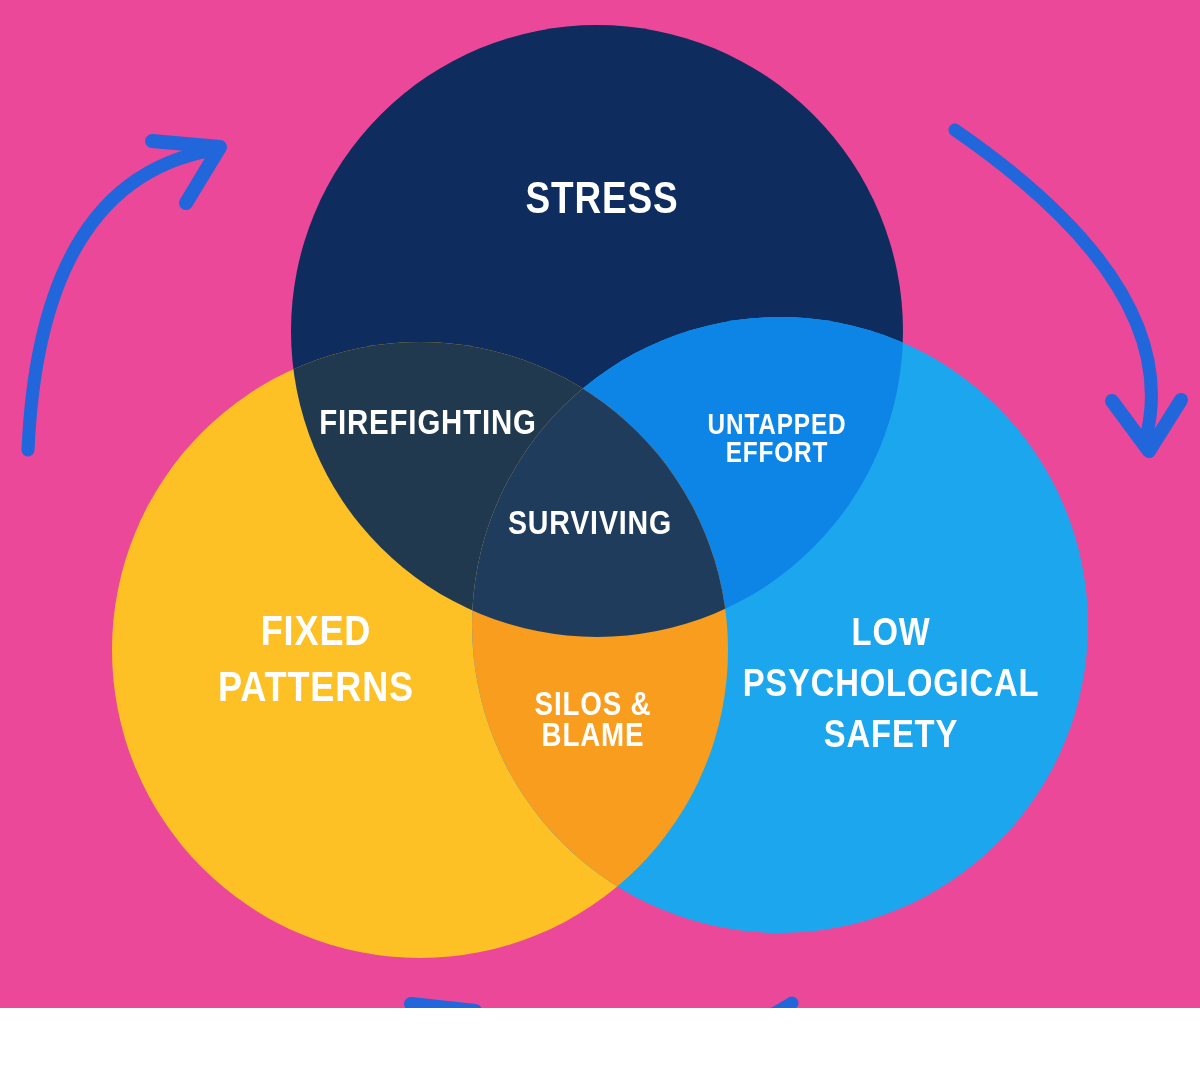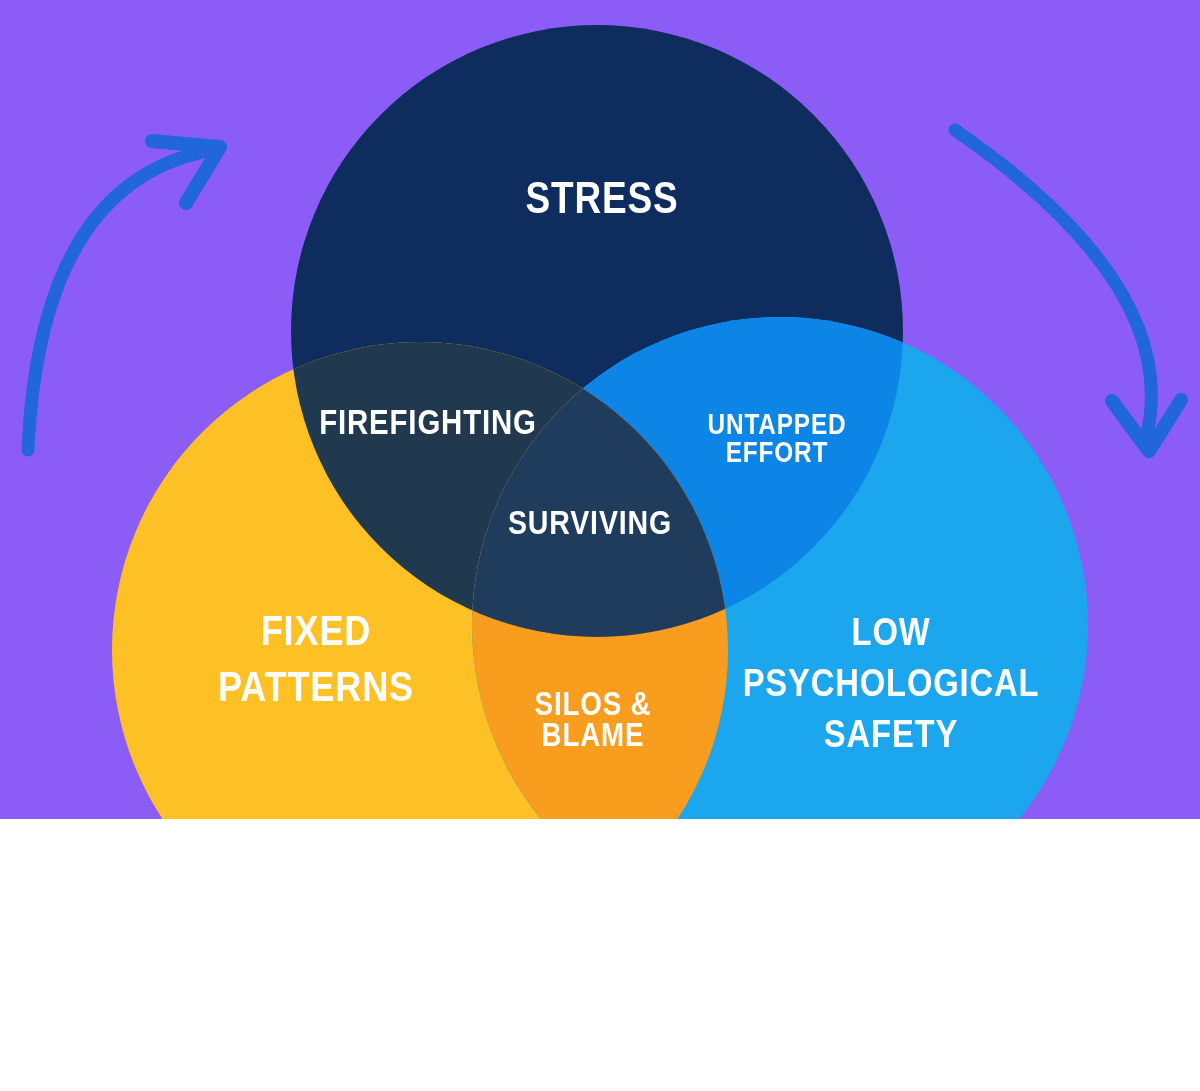--- a/index.html
+++ b/index.html
@@ -3,22 +3,22 @@
 <meta charset="utf-8">
 <style>
   html, body {
     margin: 0;
     padding: 0;
     background: #ffffff;
   }
   .stage {
     position: relative;
     width: 1200px;
-    height: 819px;
-    background: #8b5cf6;
+    height: 1008px;
+    background: #ec4899;
     overflow: hidden;
     font-family: "Liberation Sans", "DejaVu Sans", sans-serif;
   }
   .stage svg {
     position: absolute;
     left: 0;
     top: 0;
   }
   .label {
     position: absolute;

